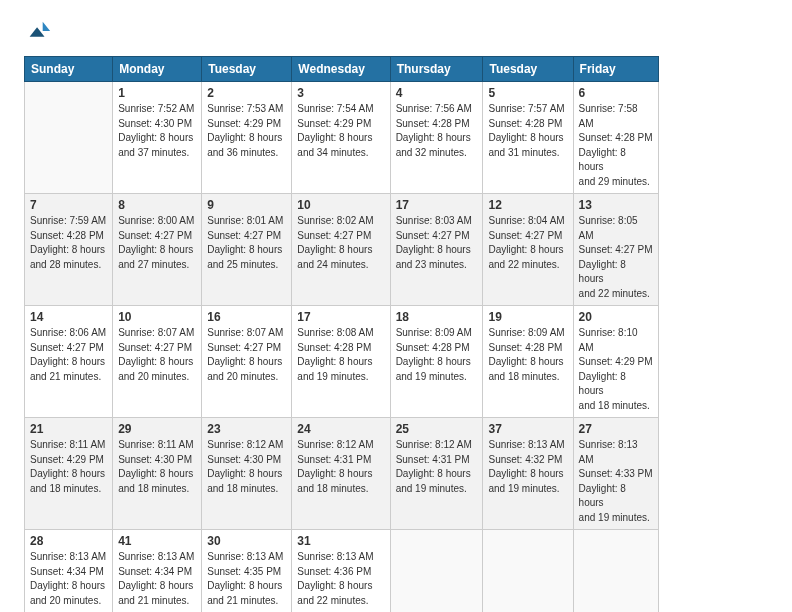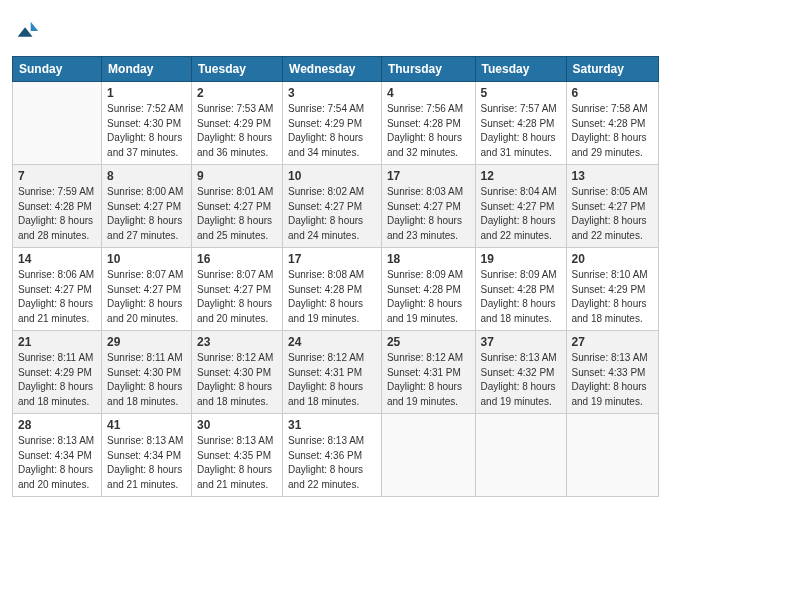--- a/index.html
+++ b/index.html
@@ -6,21 +6,21 @@
     body {
       font-family: Arial, sans-serif;
       background: #fff;
       width: 792px;
       height: 612px;
       overflow: hidden;
     }
     .page {
       width: 679px;
       height: 612px;
-      padding: 18px 20px 10px 12px;
+      padding: 18px 20px 10px 24px;
       background: #fff;
     }
     .header {
       display: flex;
       justify-content: space-between;
       align-items: flex-start;
       margin-bottom: 10px;
     }
     .logo {
       display: flex;
@@ -109,21 +109,21 @@
 
   <table class="calendar" id="cal-table">
     <thead>
       <tr id="cal-header-row">
           <th>Sunday</th>
           <th>Monday</th>
           <th>Tuesday</th>
           <th>Wednesday</th>
           <th>Thursday</th>
           <th>Tuesday</th>
-          <th>Saturday</th>
+          <th>Friday</th>
         </tr>
     </thead>
     <tbody id="cal-body">
         <tr>
           <td class="empty"></td>
           <td>
             <span class="day-num">1</span>
             <div class="day-info">Sunrise: 7:52 AM<br>Sunset: 4:30 PM<br>Daylight: 8 hours<br>and 37 minutes.</div>
           </td>
           <td>

